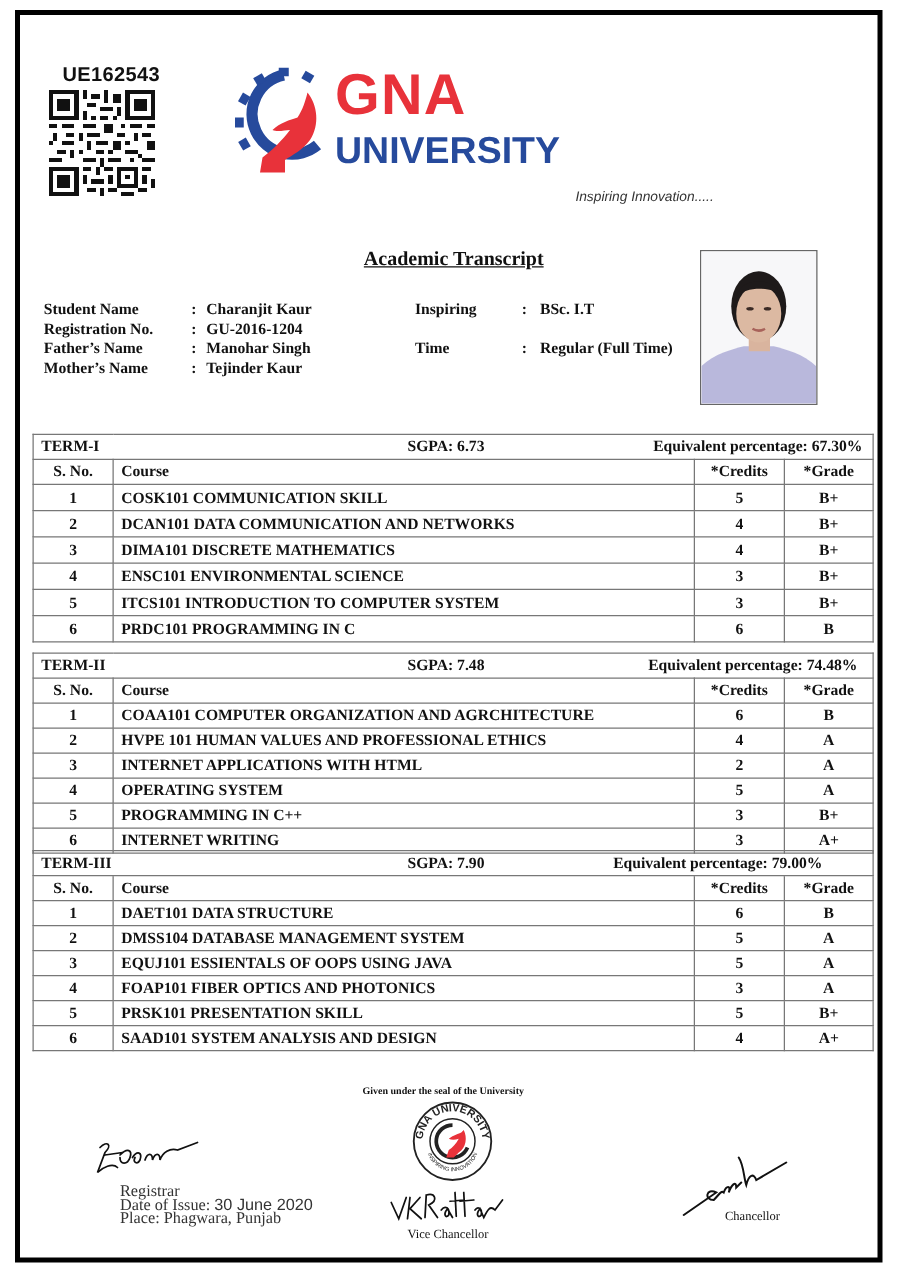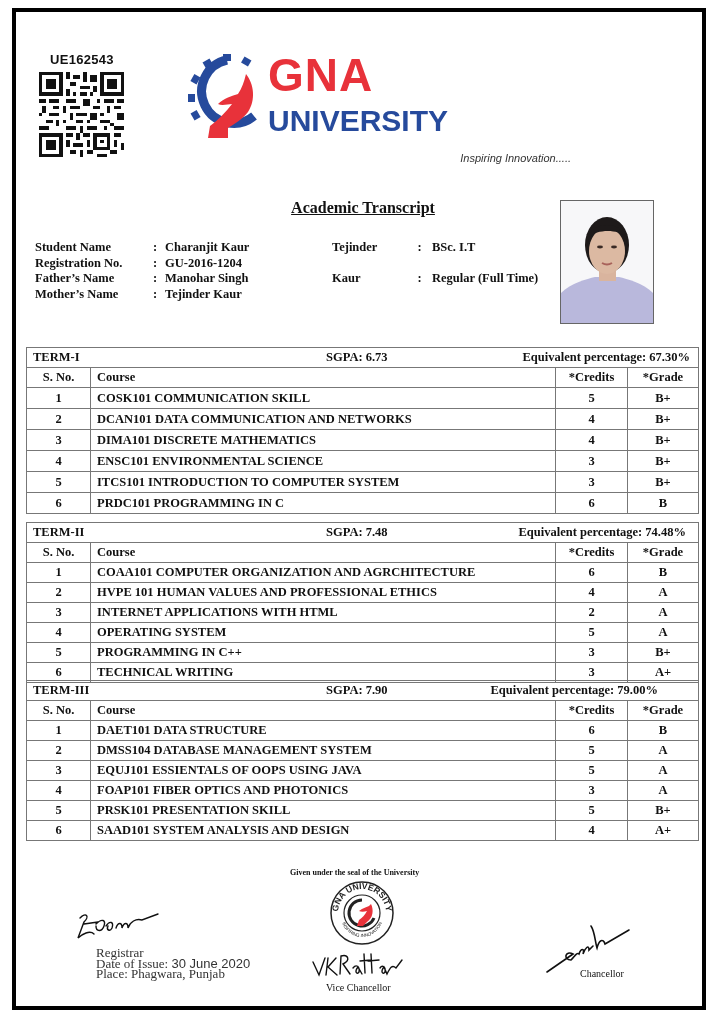--- a/index.html
+++ b/index.html
@@ -1,21 +1,21 @@
 <!DOCTYPE html>
 <html><head>
 <meta charset="utf-8">
 <style>
   html, body { margin: 0; padding: 0; background: #ffffff; }
   body { width: 724px; height: 1024px; position: relative; overflow: hidden;
          font-family: "Liberation Serif", "DejaVu Serif", serif; color: #111; }
   .frame { position: absolute; left: 12px; top: 8px; width: 694px; height: 1002px;
            border: 4px solid #000; box-sizing: border-box; background: #fff; }
   .serial { position: absolute; left: 50px; top: 52px; font-family: "Liberation Sans", "DejaVu Sans", sans-serif;
-            font-weight: bold; font-size: 13px; letter-spacing: 0.3px; color: #111; }
+            font-weight: bold; font-size: 16px; letter-spacing: 0.3px; color: #111; }
   .qr { position: absolute; left: 39px; top: 72px; width: 85px; height: 85px; }
   .logo { position: absolute; left: 188px; top: 48px; width: 395px; height: 125px; }
   .logo-gna { position: absolute; left: 80px; top: 4px; font-family: "Liberation Sans", "DejaVu Sans", sans-serif;
               font-weight: bold; font-size: 46px; color: #e8323a; letter-spacing: 1px; line-height: 46px; }
   .logo-uni { position: absolute; left: 80px; top: 50px; font-family: "Liberation Sans", "DejaVu Sans", sans-serif;
               font-weight: bold; font-size: 30px; color: #264a9c; letter-spacing: 0px; line-height: 46px; }
   .logo-tag { position: absolute; right: 12px; top: 104px; font-family: "Liberation Sans", "DejaVu Sans", sans-serif;
               font-style: italic; font-size: 11px; color: #333; }
   .logo-mark { position: absolute; left: 0; top: 6px; width: 78px; height: 86px; }
   .title { position: absolute; left: 0; width: 724px; top: 199px; text-align: center; font-weight: bold;
@@ -171,29 +171,29 @@
   </div>
   <div class="row">
     <span class="lbl">Mother’s Name</span>
     <span class="colon">:</span>
     <span>Tejinder Kaur</span>
   </div>
 </div>
 
 <div class="info info-right">
   <div class="row">
-    <span class="lbl">Tejinder</span>
+    <span class="lbl">Inspiring</span>
     <span class="colon">:</span>
     <span>BSc. I.T</span>
   </div>
   <div class="row">
     <span class="lbl"></span>
   </div>
   <div class="row">
-    <span class="lbl">Kaur</span>
+    <span class="lbl">Time</span>
     <span class="colon">:</span>
     <span>Regular (Full Time)</span>
   </div>
 </div>
 
 <div class="photo">
   <svg width="92" height="122" viewBox="0 0 92 122">
     <rect width="92" height="122" fill="#f7f7f9"></rect>
     <path d="M0 122 L0 92 C10 82,26 78,34 76 L58 76 C66 78,82 82,92 92 L92 122 Z" fill="#b9b8dc"></path>
     <rect x="38" y="62" width="17" height="18" fill="#d9b49e"></rect>
@@ -300,21 +300,21 @@
         <td class="c-gr">A</td>
       </tr>
   <tr>
         <td class="c-no">5</td>
         <td class="c-course">PROGRAMMING IN C++</td>
         <td class="c-cr">3</td>
         <td class="c-gr">B+</td>
       </tr>
   <tr>
         <td class="c-no">6</td>
-        <td class="c-course">TECHNICAL WRITING</td>
+        <td class="c-course">INTERNET WRITING</td>
         <td class="c-cr">3</td>
         <td class="c-gr">A+</td>
       </tr>
 </tbody>
   </table>
 
 <table class="term" style="top:680px;">
   <tbody>
       <tr class="hdr">
     <td colspan="4" style="position:relative;">

